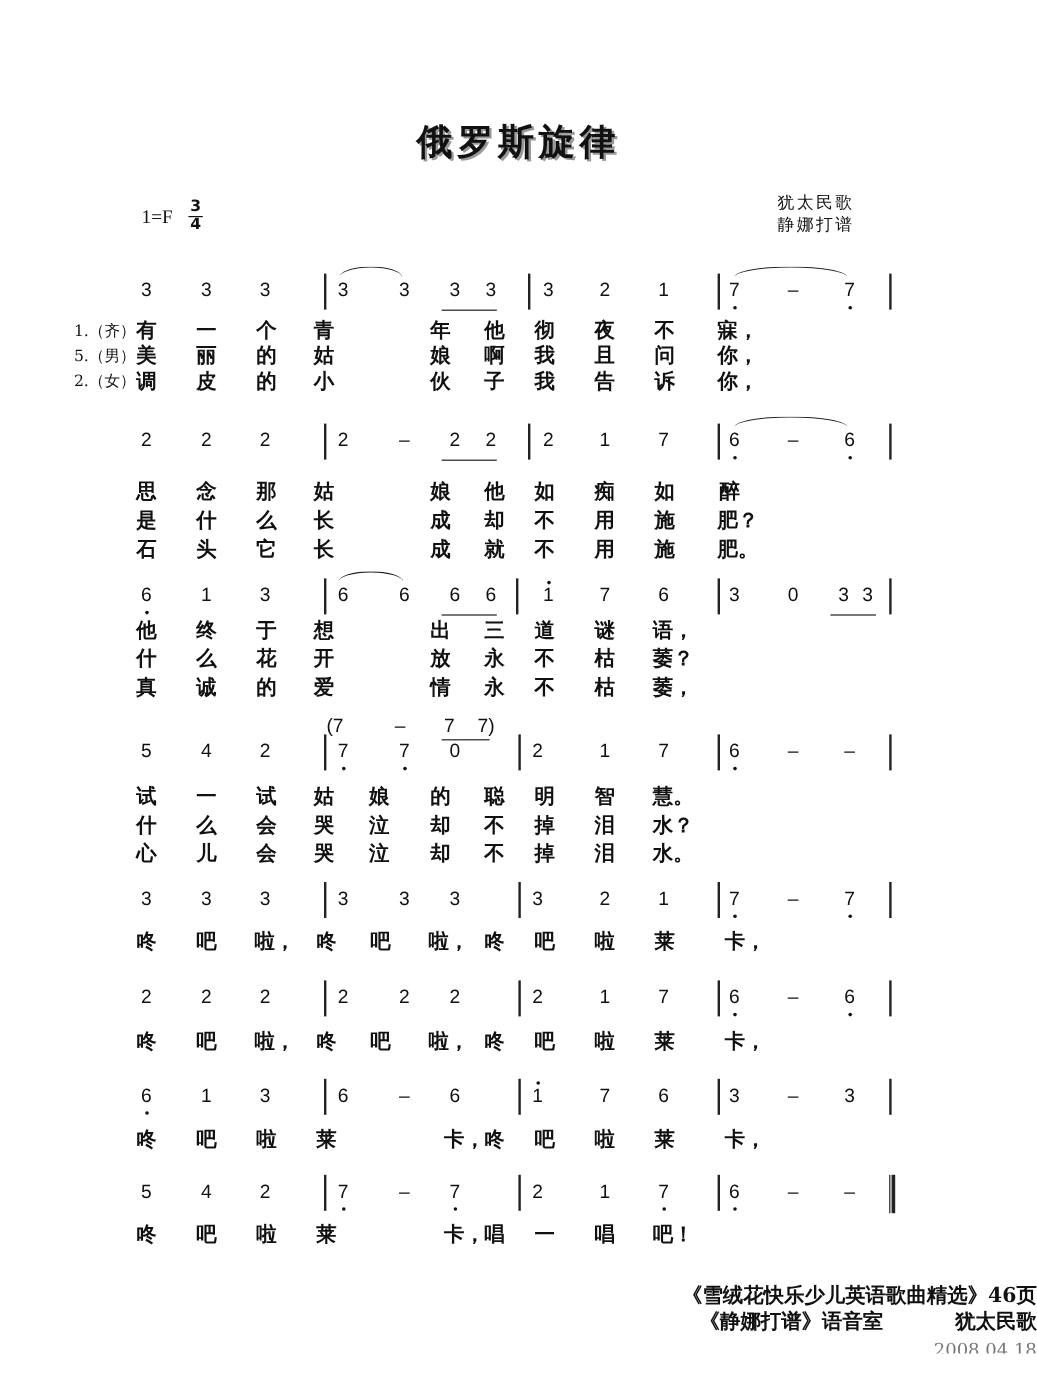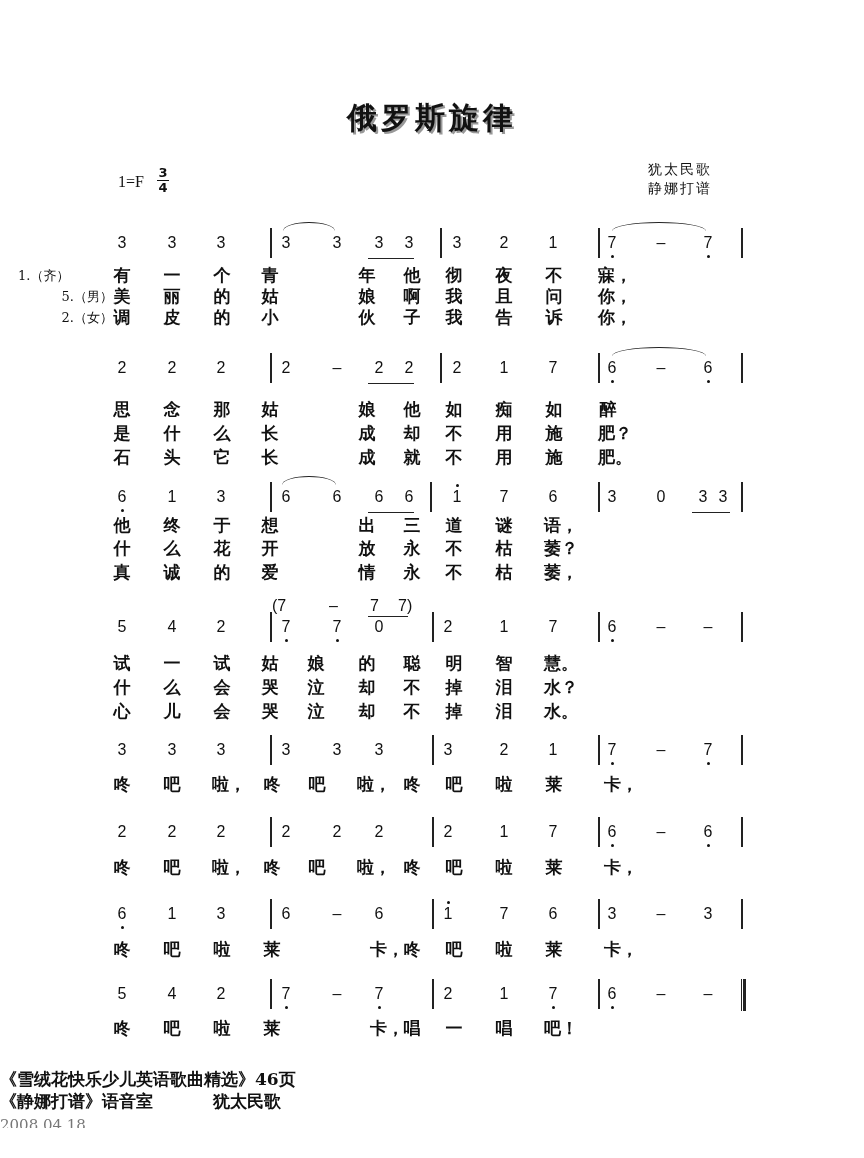--- a/index.html
+++ b/index.html
@@ -19,21 +19,21 @@
   .dot-below::after { content: ""; position: absolute; left: 7px; bottom: -6px; width: 3px; height: 3px;
                       background: #111; border-radius: 50%; }
   .dot-above::before { content: ""; position: absolute; left: 7px; top: -4px; width: 3px; height: 3px;
                        background: #111; border-radius: 50%; }
   .bar { width: 2px; background: #222; }
   .dbar { width: 4px; border-left: 1px solid #222; border-right: 3px solid #222; box-sizing: border-box; }
   .uline { height: 1px; background: #222; }
   .slur { border-top: 1.5px solid #222; border-radius: 50% 50% 0 0 / 100% 100% 0 0; height: 8px; }
   .lyr { font-size: 17px; width: 20px; text-align: center; font-weight: bold; font-family: "DejaVu Sans", sans-serif; }
   .vlabel { font-size: 13px; font-family: "DejaVu Serif", serif; }
-  .foot { left: 0; width: 864px; text-align: left; font-family: "DejaVu Serif", serif; font-weight: bold; font-size: 17px; }
+  .foot { left: 0; width: 864px; text-align: right; font-family: "DejaVu Serif", serif; font-weight: bold; font-size: 17px; }
 </style>
 </head>
 <body>
 
 <div class="abs title">俄罗斯旋律</div>
 <div class="abs credits">
   <div>犹太民歌</div>
   <div>静娜打谱</div>
 </div>
 <div class="abs key">1=F</div>
@@ -334,21 +334,21 @@
     <div class="abs dbar" style="left: 741px; top: 979px; width: 5px; height: 32px;"></div>
     <div class="abs lyr" style="left: 112px; top: 1017px; width: 20px;">咚</div>
     <div class="abs lyr" style="left: 162px; top: 1017px; width: 20px;">吧</div>
     <div class="abs lyr" style="left: 212px; top: 1017px; width: 20px;">啦</div>
     <div class="abs lyr" style="left: 262px; top: 1017px; width: 20px;">莱</div>
     <div class="abs lyr" style="left: 370px; top: 1017px; width: 20px;">卡，</div>
     <div class="abs lyr" style="left: 402px; top: 1017px; width: 20px;">唱</div>
     <div class="abs lyr" style="left: 444px; top: 1017px; width: 20px;">一</div>
     <div class="abs lyr" style="left: 494px; top: 1017px; width: 20px;">唱</div>
     <div class="abs lyr" style="left: 544px; top: 1017px; width: 20px;">吧！</div>
-    <div class="abs vlabel" style="left: 18px; top: 267px; width: 95px; text-align: left;">1.（齐）</div>
+    <div class="abs vlabel" style="left: 18px; top: 267px; width: 95px; text-align: right;">1.（齐）</div>
     <div class="abs vlabel" style="left: 18px; top: 288px; width: 95px; text-align: right;">5.（男）</div>
     <div class="abs vlabel" style="left: 18px; top: 309px; width: 95px; text-align: right;">2.（女）</div>
     <div class="abs note" style="left: 272px; top: 597px; width: 28px; text-align: left;">(7</div>
     <div class="abs note" style="left: 329px; top: 597px; width: 28px; text-align: left;">–</div>
     <div class="abs note" style="left: 370px; top: 597px; width: 28px; text-align: left;">7</div>
     <div class="abs note" style="left: 398px; top: 597px; width: 28px; text-align: left;">7)</div>
     <div class="abs uline" style="left: 368px; top: 616px; width: 40px; height: 1px;"></div>
   </div>
 
 <div class="abs foot" style="top:1068px;">《雪绒花快乐少儿英语歌曲精选》46页</div>

